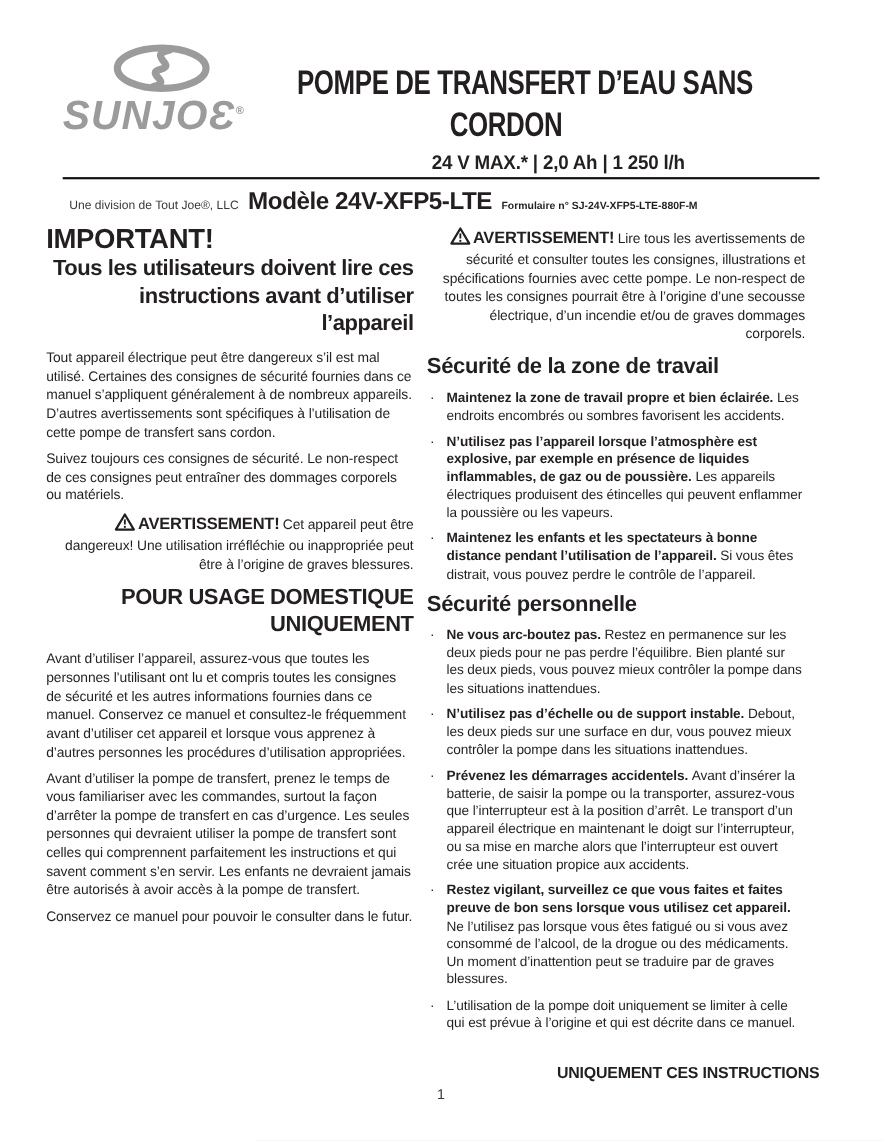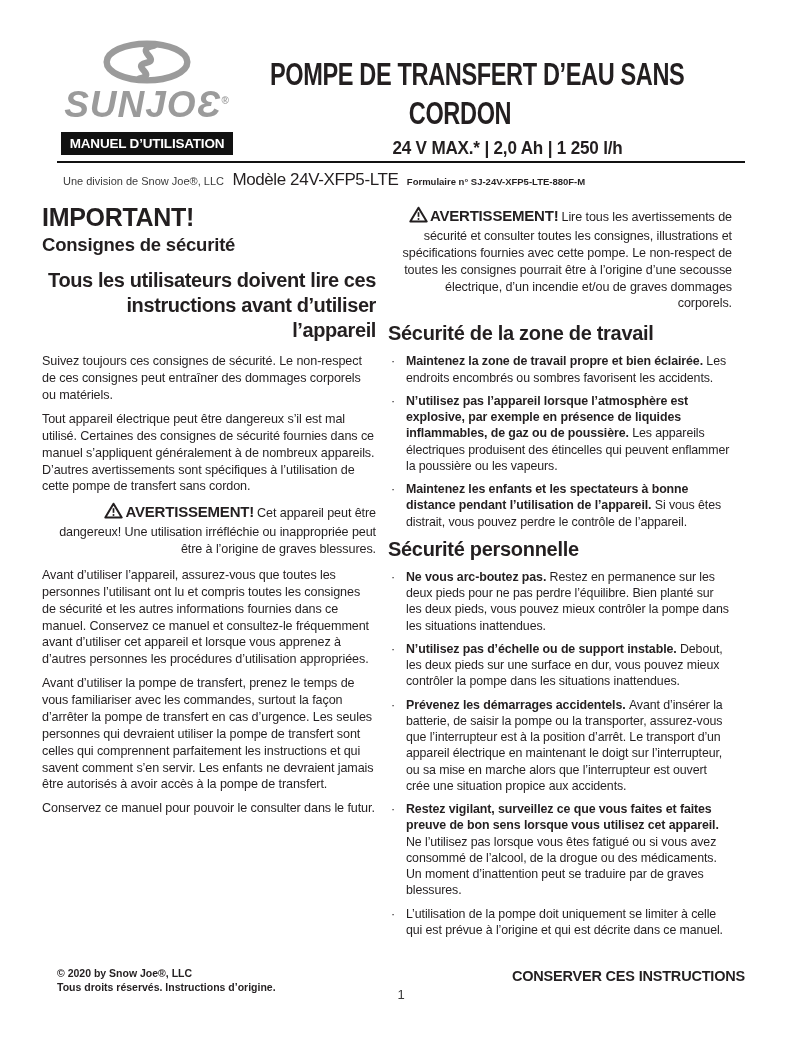--- a/index.html
+++ b/index.html
@@ -3,21 +3,21 @@
 <meta charset="utf-8">
 <style>
   * { margin:0; padding:0; box-sizing:border-box; }
   html,body { background:#e8e8e8; }
   .page {
     position:relative; width:802px; height:1037px; margin:0 auto;
     background:#ffffff; overflow:hidden; color:#231f20;
     font-family:"Liberation Sans","DejaVu Sans",sans-serif;
   }
   
-  .brand-block { position:absolute; left:57px; top:40px; width:180px; text-align:center; }
+  .brand-block { position:absolute; left:57px; top:40px; width:180px; }
   .logo-oval { display:block; margin:0 auto 2px auto; }
   .wordmark {
     font-size:37px; font-weight:bold; font-style:italic; color:#9b9b9b;
     letter-spacing:1px; line-height:1; white-space:nowrap;
   }
   .wordmark sup { font-size:10px; font-style:normal; vertical-align:super; }
   .badge {
     display:inline-block; margin-top:9px; background:#111111; color:#ffffff;
     font-size:13.5px; font-weight:bold; letter-spacing:-0.2px;
     padding:4px 9px 4px 9px; white-space:nowrap;
@@ -27,21 +27,21 @@
   .title-line {
     font-size:31px; font-weight:bold; letter-spacing:-0.5px; line-height:1.25;
     white-space:nowrap; transform:scaleX(0.76); transform-origin:left top;
   }
   .subtitle {
     margin-top:4px; font-size:18px; font-weight:bold; letter-spacing:-0.2px;
     white-space:nowrap; transform:scaleX(0.95); transform-origin:left top;
   }
   .model-line { position:absolute; left:63px; top:170px; white-space:nowrap; }
   .division { font-size:11px; color:#3a3a3a; }
-  .model { font-size:17px; font-weight:normal; letter-spacing:-0.4px; margin-left:4px; }
+  .model { font-size:22px; font-weight:bold; letter-spacing:-0.4px; margin-left:4px; }
   .form-no { font-size:9.5px; font-weight:bold; margin-left:4px; }
   
   .columns { position:absolute; left:42px; top:203px; width:692px; display:flex; gap:12px; }
   .col-left  { width:334px; }
   .col-right { width:344px; }
   .h-important { font-size:25px; font-weight:bold; letter-spacing:-0.3px; line-height:1.15; }
   .h-sub { font-size:18.5px; font-weight:bold; letter-spacing:-0.2px; margin:2px 0 12px 0; }
   .h-big { font-size:20px; font-weight:bold; letter-spacing:-0.4px; line-height:1.26; margin:0 0 10px 0;text-align:right; }
   .h-section { font-size:20px; font-weight:bold; letter-spacing:-0.3px; line-height:1.25; margin:4px 0 7px 0; }
   .body-p { font-size:12.6px; line-height:1.34; letter-spacing:-0.1px; margin:0 0 7px 0; }
@@ -61,54 +61,53 @@
 <body>
 
 <div class="page">
 
   <div class="brand-block">
     <svg class="logo-oval" width="92" height="44" viewBox="0 0 100 48">
       <ellipse cx="50" cy="24" rx="44" ry="20" fill="none" stroke="#9b9b9b" stroke-width="7"></ellipse>
       <path d="M58 6 C 34 11, 66 21, 49 25 C 32 29, 62 38, 42 42" fill="none" stroke="#9b9b9b" stroke-width="7" stroke-linecap="round"></path>
     </svg>
     <div class="wordmark"><span>SUNJOƐ</span><sup>®</sup></div>
-    <div class="badge">MANUEL D’UTILISATION</div>
   </div>
 
   <div class="title-block">
     <div class="title-line">POMPE DE TRANSFERT D’EAU SANS</div>
     <div class="title-line">CORDON</div>
     <div class="subtitle">24 V MAX.* | 2,0 Ah | 1 250 l/h</div>
   </div>
 
   <div class="header-rule"></div>
 
   <div class="model-line">
-    <span class="division">Une division de Snow Joe®, LLC</span>
+    <span class="division">Une division de Tout Joe®, LLC</span>
     <span class="model">Modèle 24V-XFP5-LTE</span>
     <span class="form-no">Formulaire n° SJ-24V-XFP5-LTE-880F-M</span>
   </div>
 
   <div class="columns">
 
     <div class="col-left">
       <div class="h-important">IMPORTANT!</div>
-      <div class="h-sub">Consignes de sécurité</div>
       <div class="h-big">Tous les utilisateurs doivent lire ces instructions avant d’utiliser l’appareil</div>
+      <p class="body-p">Tout appareil électrique peut être dangereux s’il est mal utilisé. Certaines des consignes de sécurité fournies dans ce manuel s’appliquent généralement à de nombreux appareils. D’autres avertissements sont spécifiques à l’utilisation de cette pompe de transfert sans cordon.</p>
       <p class="body-p">Suivez toujours ces consignes de sécurité. Le non-respect de ces consignes peut entraîner des dommages corporels ou matériels.</p>
-      <p class="body-p">Tout appareil électrique peut être dangereux s’il est mal utilisé. Certaines des consignes de sécurité fournies dans ce manuel s’appliquent généralement à de nombreux appareils. D’autres avertissements sont spécifiques à l’utilisation de cette pompe de transfert sans cordon.</p>
       <p class="warning-p">
         <span class="warn-icon">
           <svg width="19" height="17" viewBox="0 0 24 22">
             <path d="M12 2.2 L22.6 20 L1.4 20 Z" fill="none" stroke="#231f20" stroke-width="2.6" stroke-linejoin="round"></path>
             <rect x="10.9" y="8" width="2.2" height="6" fill="#231f20"></rect>
             <circle cx="12" cy="16.8" r="1.3" fill="#231f20"></circle>
           </svg>
         </span><b class="warn-label">AVERTISSEMENT!</b><span>Cet appareil peut être dangereux! Une utilisation irréfléchie ou inappropriée peut être à l’origine de graves blessures.</span>
       </p>
+      <div class="h-big">POUR USAGE DOMESTIQUE UNIQUEMENT</div>
       <p class="body-p">Avant d’utiliser l’appareil, assurez-vous que toutes les personnes l’utilisant ont lu et compris toutes les consignes de sécurité et les autres informations fournies dans ce manuel. Conservez ce manuel et consultez-le fréquemment avant d’utiliser cet appareil et lorsque vous apprenez à d’autres personnes les procédures d’utilisation appropriées.</p>
       <p class="body-p">Avant d’utiliser la pompe de transfert, prenez le temps de vous familiariser avec les commandes, surtout la façon d’arrêter la pompe de transfert en cas d’urgence. Les seules personnes qui devraient utiliser la pompe de transfert sont celles qui comprennent parfaitement les instructions et qui savent comment s’en servir. Les enfants ne devraient jamais être autorisés à avoir accès à la pompe de transfert.</p>
       <p class="body-p">Conservez ce manuel pour pouvoir le consulter dans le futur.</p>
     </div>
 
     <div class="col-right">
       <p class="warning-p">
         <span class="warn-icon">
           <svg width="19" height="17" viewBox="0 0 24 22">
             <path d="M12 2.2 L22.6 20 L1.4 20 Z" fill="none" stroke="#231f20" stroke-width="2.6" stroke-linejoin="round"></path>
@@ -152,20 +151,16 @@
           </div>
           <div class="bullet">
             <span class="dot">·</span>
             <span>L’utilisation de la pompe doit uniquement se limiter à celle qui est prévue à l’origine et qui est décrite dans ce manuel.</span>
           </div>
         </div>
     </div>
 
   </div>
 
-  <div class="footer-left">
-    <div>© 2020 by Snow Joe®, LLC</div>
-    <div>Tous droits réservés. Instructions d’origine.</div>
-  </div>
-  <div class="footer-right">CONSERVER CES INSTRUCTIONS</div>
+  <div class="footer-right">UNIQUEMENT CES INSTRUCTIONS</div>
   <div class="page-number">1</div>
 
 </div>
 
 </body></html>

